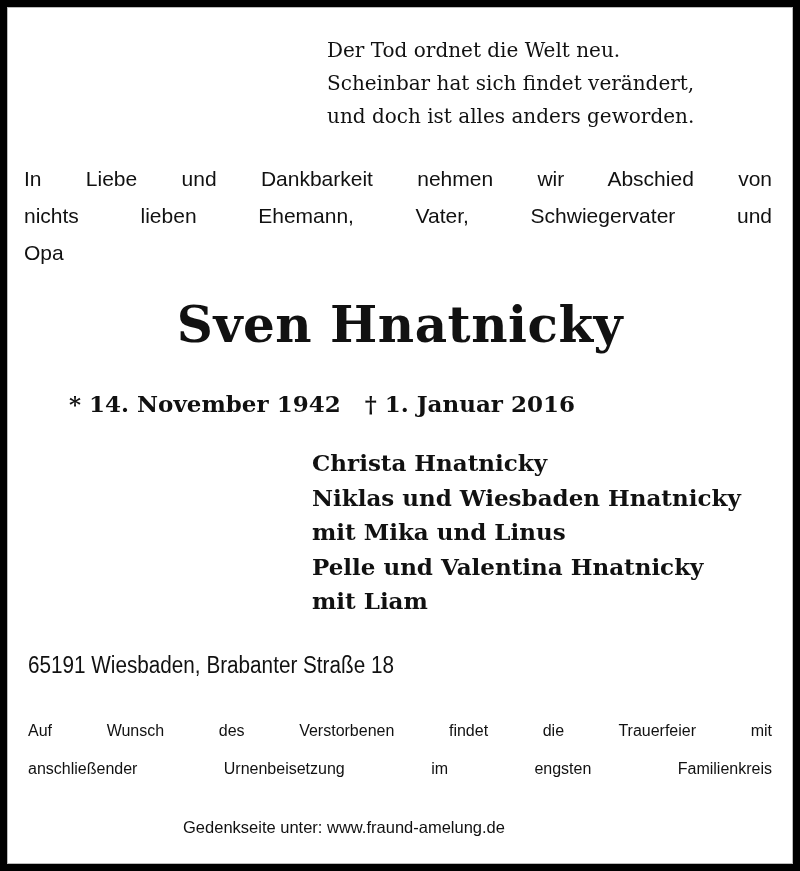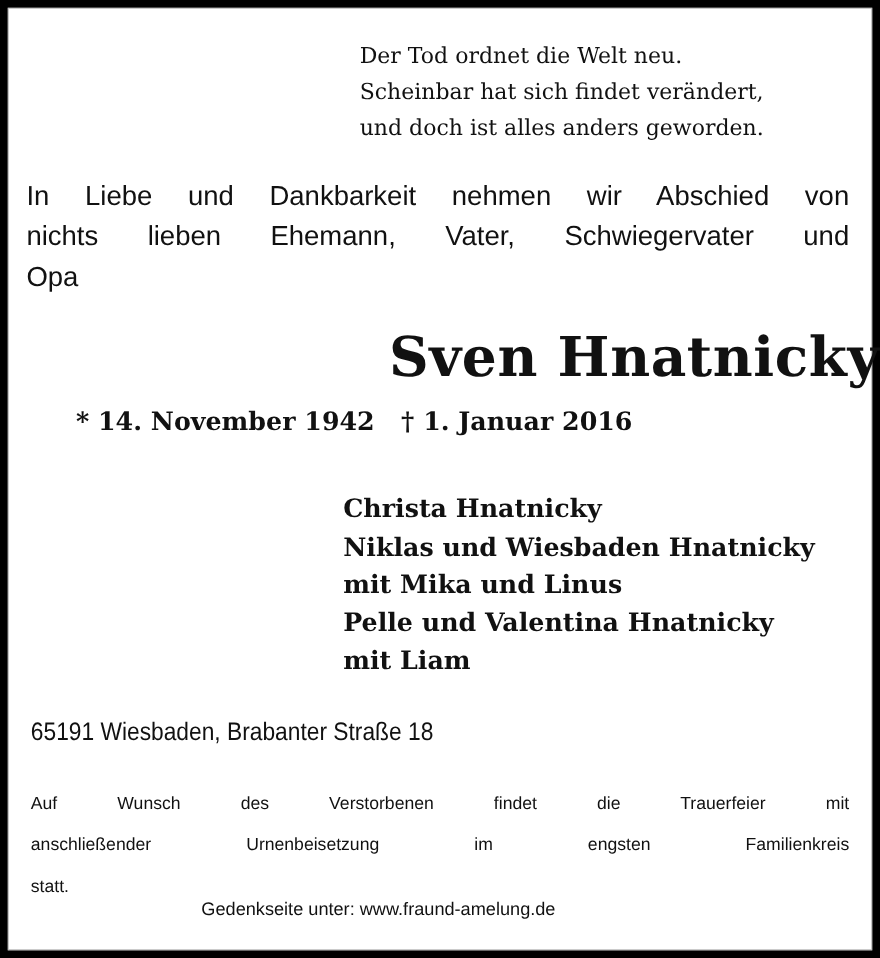--- a/index.html
+++ b/index.html
@@ -6,31 +6,31 @@
   body { width: 800px; height: 871px; position: relative; overflow: hidden; }
   .frame {
     position: absolute; left: 7px; top: 7px; width: 786px; height: 857px;
     background: #fff; box-shadow: inset 0 0 0 1px #bbb;
   }
   .txt { position: absolute; color: #111; white-space: nowrap; }
   .motto { left: 327px; top: 34px; font-family: "DejaVu Serif", serif; font-size: 20px; line-height: 33px; }
   .intro {
     left: 24px; top: 160px; width: 748px; white-space: normal;
     font-family: "Liberation Sans Narrow", "Liberation Sans", sans-serif;
-    font-size: 25px; line-height: 37px; text-align: justify; text-align-last: left;
+    font-size: 21px; line-height: 37px; text-align: justify; text-align-last: left;
     transform-origin: left top;
   }
   .intro span.line { display: block; text-align: justify; text-align-last: justify; }
   .intro span.line.last { text-align-last: left; }
   .name {
-    left: 0; width: 800px; top: 295px; text-align: right;
+    left: 0; width: 800px; top: 295px; text-align: center;
     font-family: "DejaVu Serif", serif; font-weight: bold; font-size: 50px; letter-spacing: 0.5px;
   }
   .dates {
-    left: 0; width: 644px; top: 370px; text-align: center;
+    left: 0; width: 644px; top: 390px; text-align: center;
     font-family: "DejaVu Serif", serif; font-weight: bold; font-size: 23px;
   }
   .dates span + span { margin-left: 24px; }
   .family {
     left: 312px; top: 446px; font-family: "DejaVu Serif", serif; font-weight: bold;
     font-size: 23px; line-height: 34.5px;
   }
   .family div { display: block; }
   .address {
     left: 28px; top: 652px; font-family: "Liberation Sans", sans-serif;
@@ -76,16 +76,15 @@
   <div>mit Mika und Linus</div>
   <div>Pelle und Valentina Hnatnicky</div>
   <div>mit Liam</div>
 </div>
 
 <div class="txt address">65191 Wiesbaden, Brabanter Straße 18</div>
 
 <div class="txt notice">
   <span class="line">Auf Wunsch des Verstorbenen findet die Trauerfeier mit</span>
   <span class="line">anschließender Urnenbeisetzung im engsten Familienkreis</span>
-  <span class="line last">statt.</span>
 </div>
 
 <div class="txt footer">Gedenkseite unter: www.fraund-amelung.de</div>
 
 </body></html>

